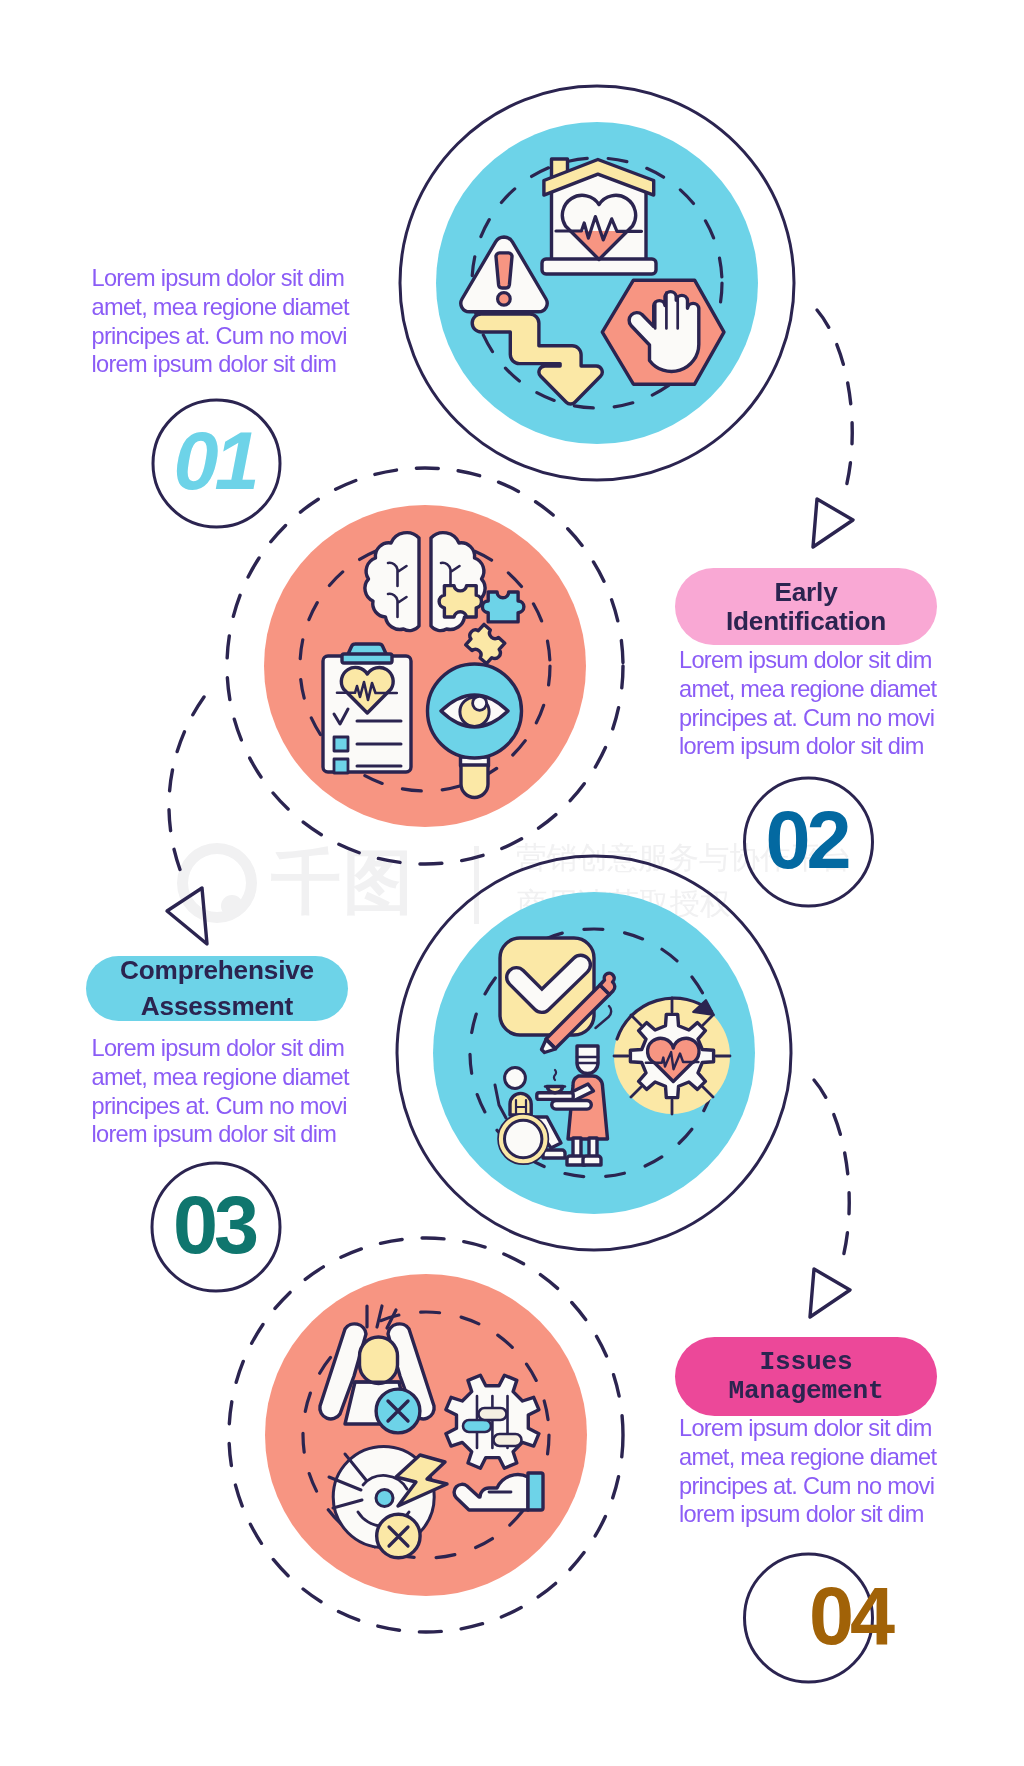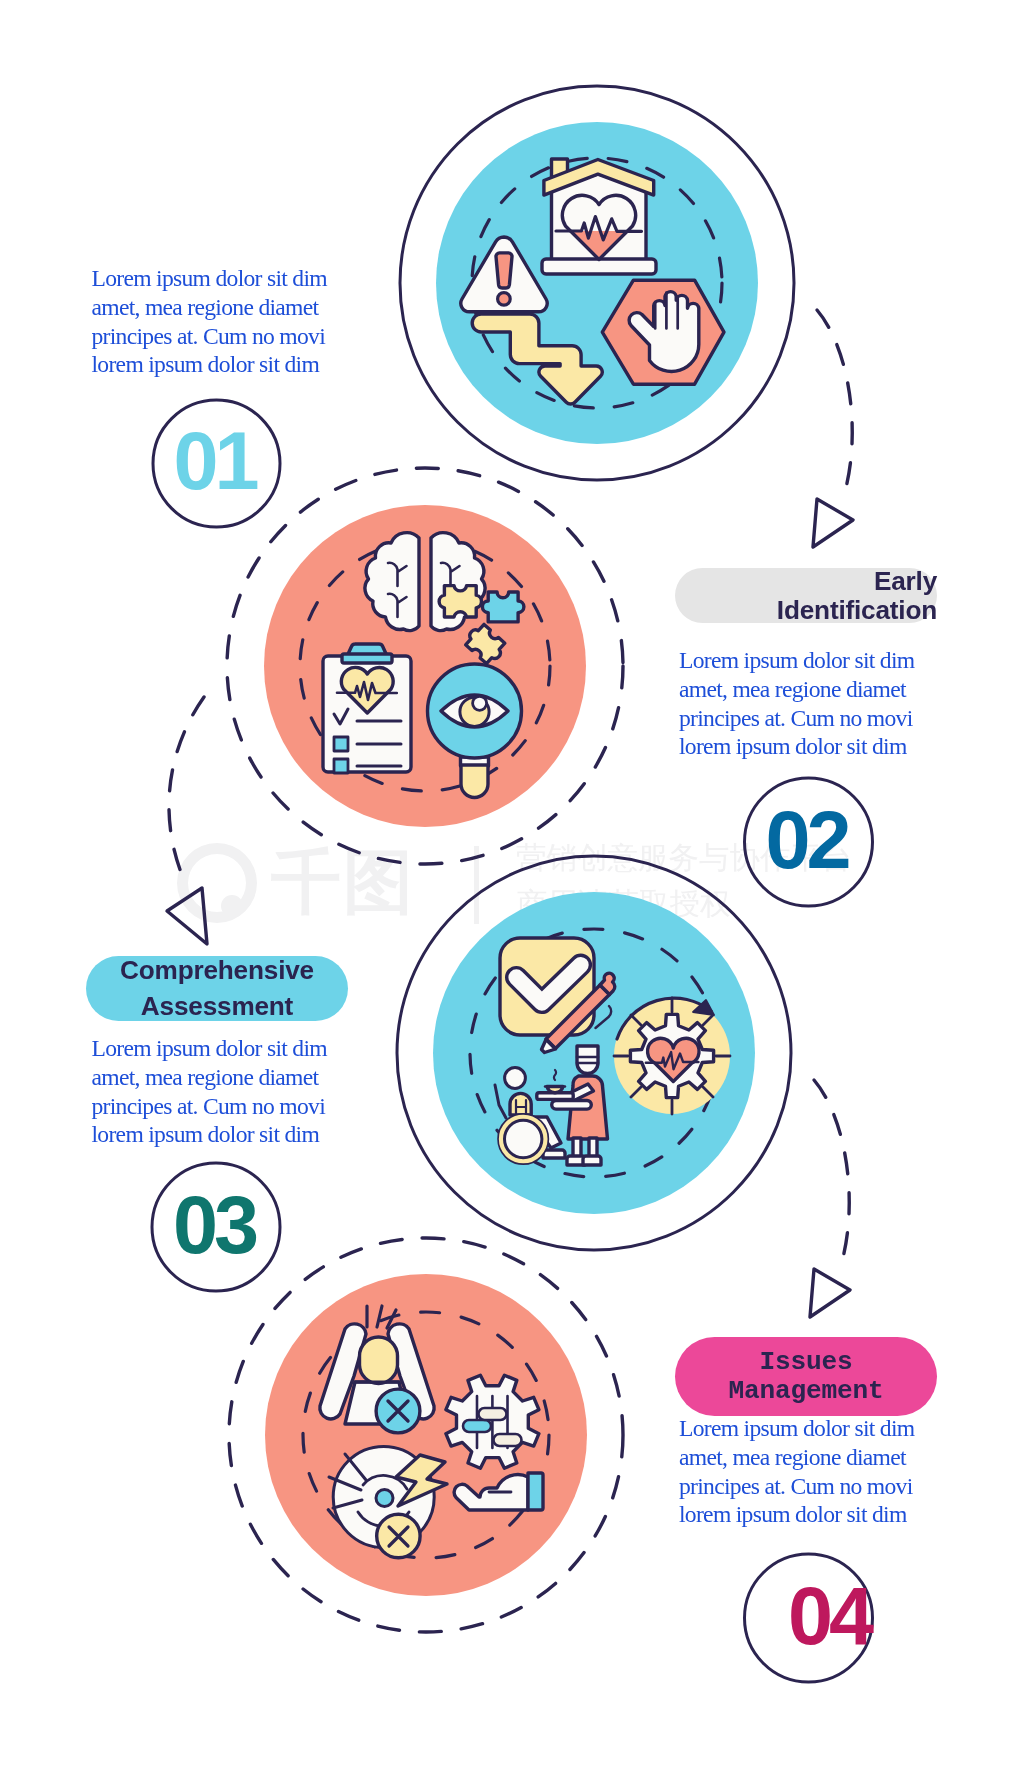--- a/index.html
+++ b/index.html
@@ -5,22 +5,22 @@
 <style>
   html,body{margin:0;padding:0;background:#fff;}
   body{width:1024px;height:1766px;overflow:hidden;position:relative;
        font-family:"Liberation Sans",sans-serif;}
   #root{position:absolute;left:0;top:0;width:1024px;height:1766px;}
   svg.layer{position:absolute;left:0;top:0;width:1024px;height:1766px;}
   .pill{position:absolute;display:flex;flex-direction:column;align-items:center;
         justify-content:center;border-radius:999px;box-sizing:border-box;}
   .pill span{display:block;font-weight:bold;font-size:26.2px;line-height:28.9px;color:#2b2450;
              white-space:nowrap;text-align:center;letter-spacing:-0.2px;}
-  .body-text{position:absolute;color:#1d4ed8;font-size:23.6px;line-height:28.8px;
-             letter-spacing:-0.7px;font-family:Liberation Serif, serif;}
+  .body-text{position:absolute;color:#8b5cf6;font-size:23.6px;line-height:28.8px;
+             letter-spacing:-0.7px;}
   .body-text span{display:block;white-space:nowrap;}
   .numtext{position:absolute;font-weight:bold;font-size:81px;line-height:59px;
            white-space:nowrap;text-align:center;letter-spacing:-4px;text-indent:-4px;}
   #watermark{position:absolute;left:0;top:0;width:1024px;height:1766px;}
   .wm-text{position:absolute;color:#f1f1f2;white-space:nowrap;font-weight:bold;
            font-family:"DejaVu Sans",sans-serif;}
 </style>
 </head>
 <body>
 
@@ -180,21 +180,21 @@
     </g>
 <g>
 <path d="M817 310 C 851 350, 862 438, 843 498" fill="none" stroke="#2b2450" stroke-width="3.4" stroke-dasharray="21 19" stroke-linecap="round"></path>
 <path d="M817 499 L853 520 L813 547 Z" fill="none" stroke="#2b2450" stroke-width="3.4" stroke-linejoin="round"></path>
 <path d="M204 697 C 168 748, 157 815, 184 880" fill="none" stroke="#2b2450" stroke-width="3.4" stroke-dasharray="21 19" stroke-linecap="round"></path>
 <path d="M202 888 L207 944 L167 911 Z" fill="none" stroke="#2b2450" stroke-width="3.4" stroke-linejoin="round"></path>
 <path d="M814 1080 C 848 1120, 859 1208, 840 1268" fill="none" stroke="#2b2450" stroke-width="3.4" stroke-dasharray="21 19" stroke-linecap="round"></path>
 <path d="M814 1269 L850 1290 L810 1317 Z" fill="none" stroke="#2b2450" stroke-width="3.4" stroke-linejoin="round"></path>
 </g>
   </svg>
-<div class="pill" style="left:675px;top:568px;width:262px;height:55px;background:#e5e5e5;align-items:flex-end;">
+<div class="pill" style="left:675px;top:568px;width:262px;height:77px;background:#f9a8d4;">
 <span>Early</span>
 <span>Identification</span>
 </div>
 <div class="pill" style="left:86px;top:956px;width:262px;height:65px;background:#6dd3e8;justify-content:space-between;">
 <span>Comprehensive</span>
 <span>Assessment</span>
 </div>
 <div class="pill" style="left:675px;top:1337px;width:262px;height:79px;background:#ec4899;font-family:Liberation Mono, monospace;">
 <span>Issues</span>
 <span>Management</span>
@@ -216,17 +216,17 @@
 <span>amet, mea regione diamet</span>
 <span>principes at. Cum no movi</span>
 <span>lorem ipsum dolor sit dim</span>
 </div>
 <div class="body-text" style="left:679px;top:1414px;">
 <span>Lorem ipsum dolor sit dim</span>
 <span>amet, mea regione diamet</span>
 <span>principes at. Cum no movi</span>
 <span>lorem ipsum dolor sit dim</span>
 </div>
-<div class="numtext" style="left:146.5px;top:432px;width:140px;color:#6dd3e8;">01</div>
+<div class="numtext" style="left:146.5px;top:432px;width:140px;color:#6dd3e8;font-style:italic;">01</div>
 <div class="numtext" style="left:738.5px;top:810.5px;width:140px;color:#0369a1;">02</div>
 <div class="numtext" style="left:146px;top:1195.5px;width:140px;color:#0f766e;">03</div>
-<div class="numtext" style="left:761px;top:1586.5px;width:140px;color:#be185d;">04</div>
+<div class="numtext" style="left:782px;top:1586.5px;width:140px;color:#a16207;">04</div>
 </div>
 
 </body></html>

